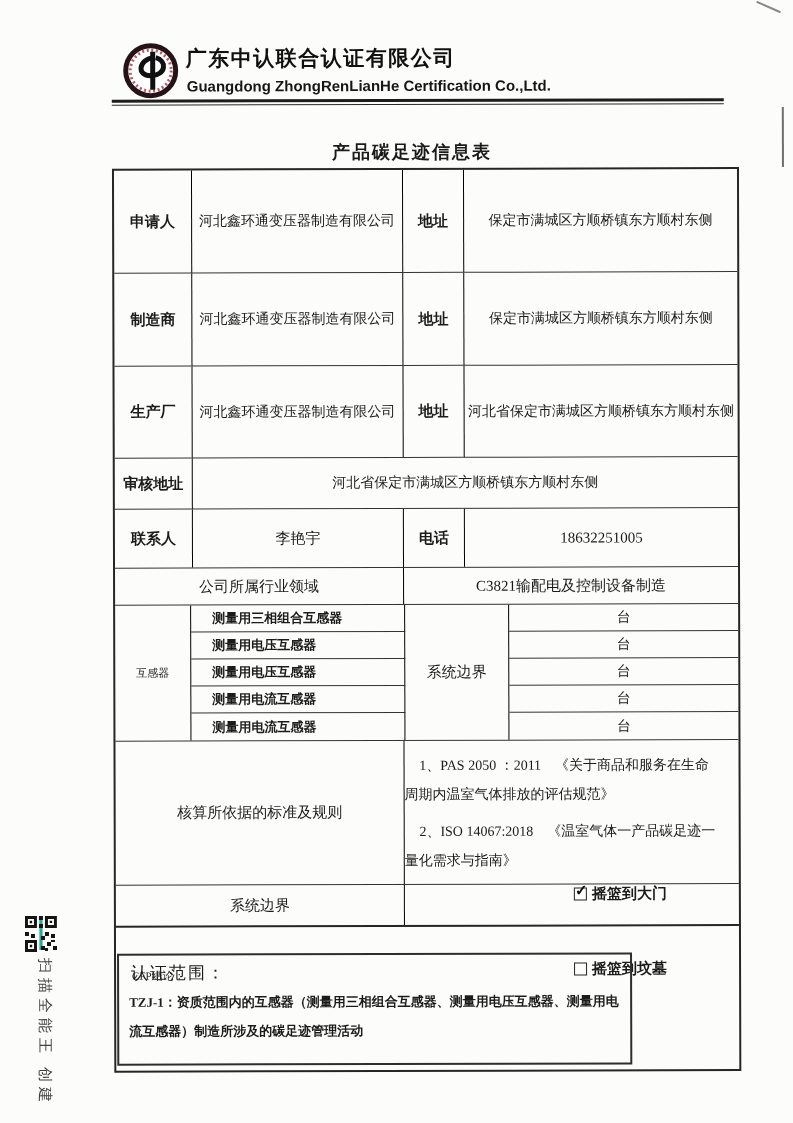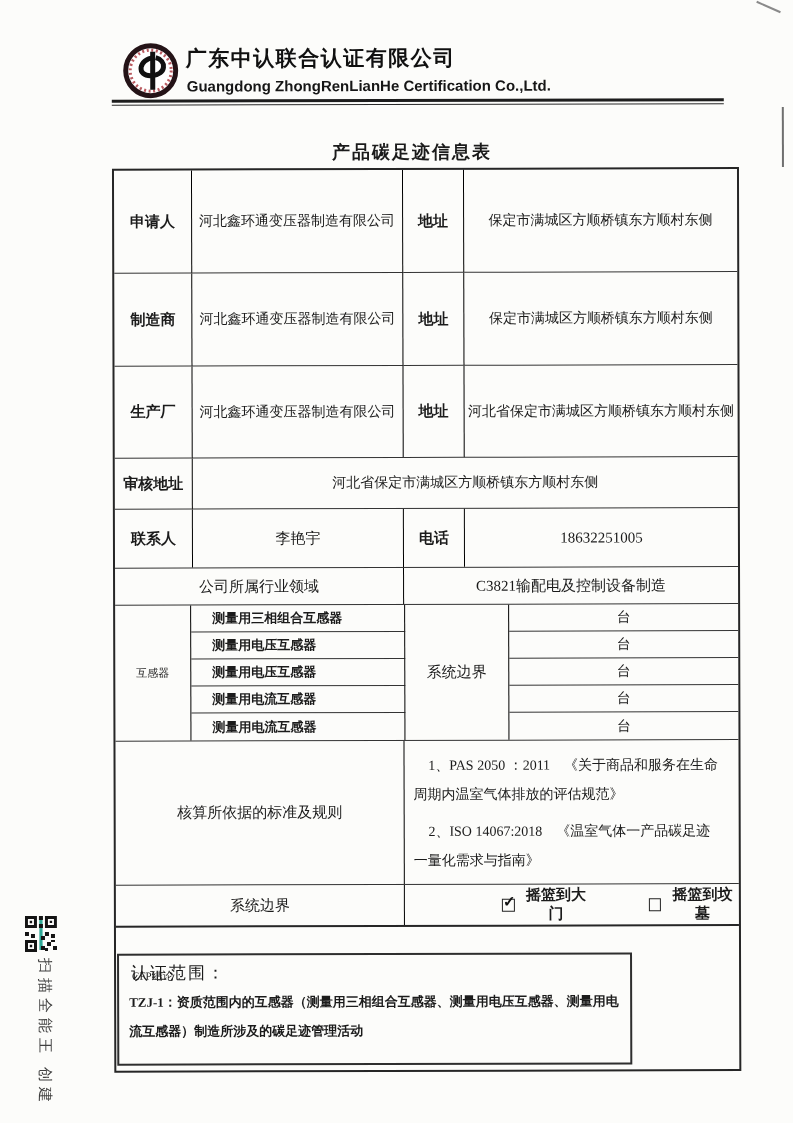--- a/index.html
+++ b/index.html
@@ -39,26 +39,26 @@
   .blockB .cell{font-size:15px;text-align:right;}
   
   .blockC{grid-template-columns:76px 214px 104px 1fr;grid-template-rows:repeat(5,27px);}
   .cat{grid-row:1/6;font-size:11px;}
   .unitlbl{grid-row:1/6;font-size:15px;}
   .prod{justify-content:flex-start;text-align:left;padding-left:21px;font-size:13px;font-weight:700;}
   .unit{font-size:14px;}
   
   .blockD{grid-template-columns:289px 1fr;grid-template-rows:143px;}
   .std-label{font-size:15px;}
-  .std-cell{display:block;padding:10px 18px 0 9px;text-align:left;}
+  .std-cell{display:block;padding:10px 18px 0 0;text-align:left;}
   .std-cell p{margin:0 0 8px 0;text-indent:1.05em;font-size:14px;line-height:29px;}
   
   .blockE{grid-template-columns:289px 1fr;grid-template-rows:40px;}
   .bd-label{font-size:15px;}
-  .bd-opts{justify-content:flex-start;padding-left:97px;gap:56px;font-weight:700;font-size:15px;}
+  .bd-opts{justify-content:flex-start;padding-left:97px;gap:56px;font-weight:700;font-size:15px;flex-direction:column;}
   .opt{display:flex;align-items:center;gap:5px;}
   .cb{width:13px;height:13px;border:1.5px solid #222;display:inline-block;position:relative;
       box-sizing:border-box;background:#fff0;}
   .cb.checked::after{content:"✓";position:absolute;top:-7px;left:0px;font-size:15px;font-weight:700;color:#111;}
   
   .blockF{position:relative;height:143px;}
   .cfp{position:absolute;left:16px;top:13px;font-size:11px;margin-top:28px;}
   .scope-box{position:absolute;left:1px;top:26px;width:515px;height:112px;
              border:2px solid #2e2e2e;box-sizing:border-box;padding:4px 10px 0 10px;}
   .scope-title{font-size:17px;letter-spacing:2px;margin:2px 0 0 2px;}

